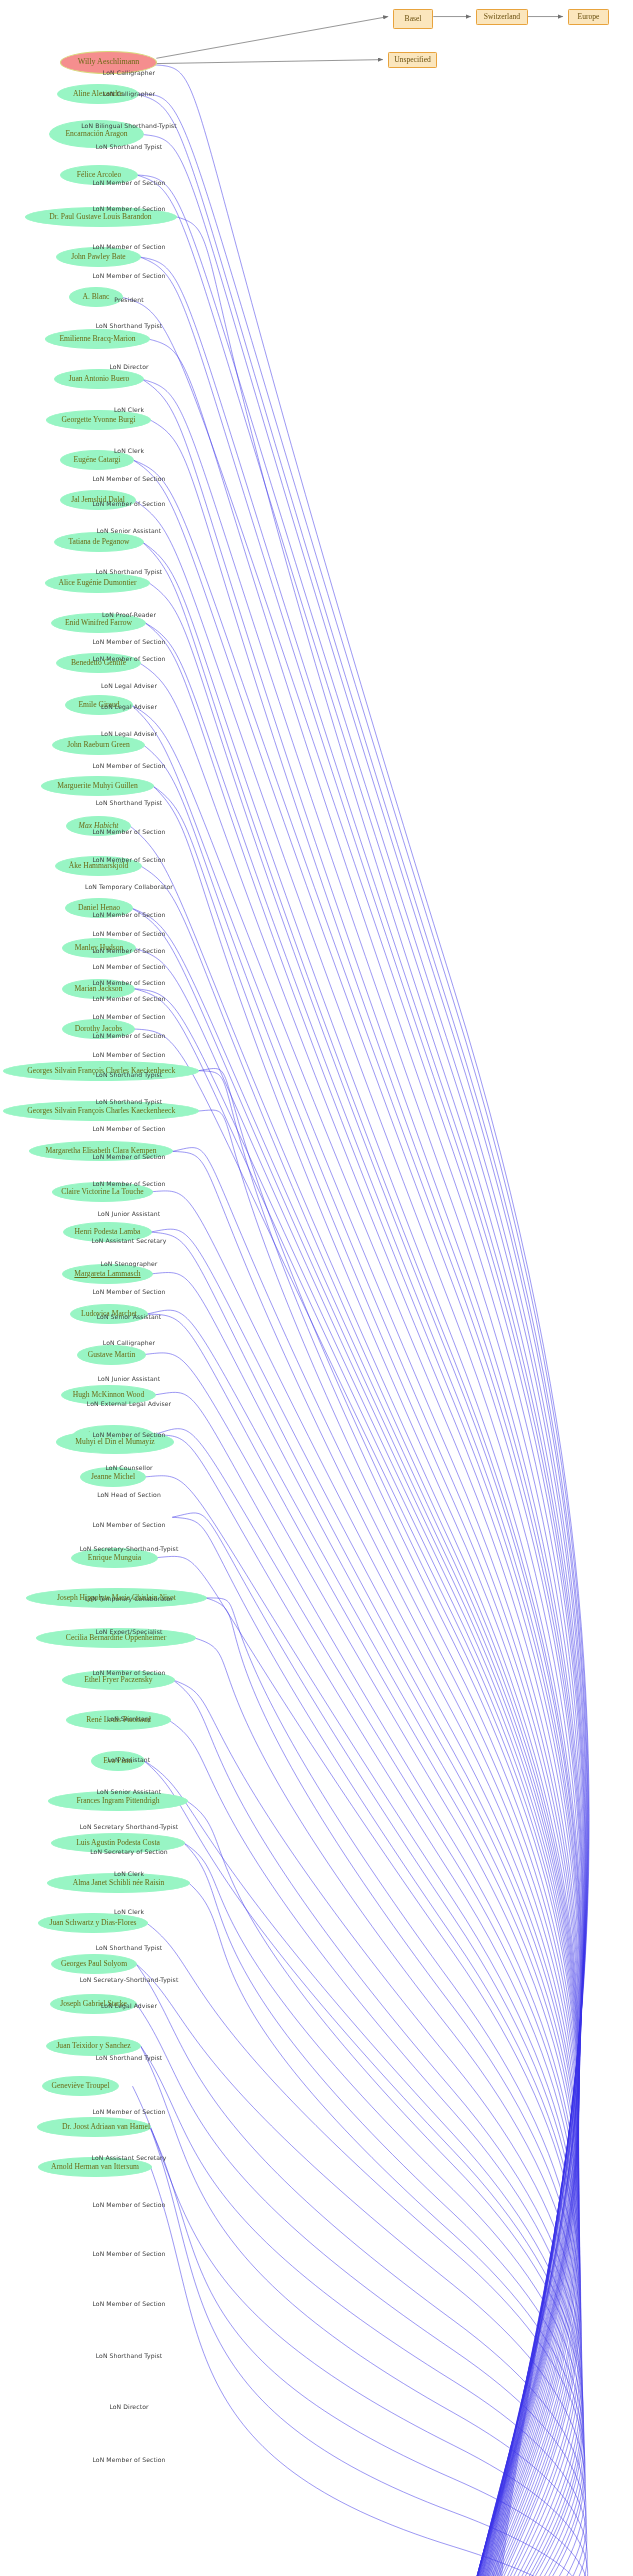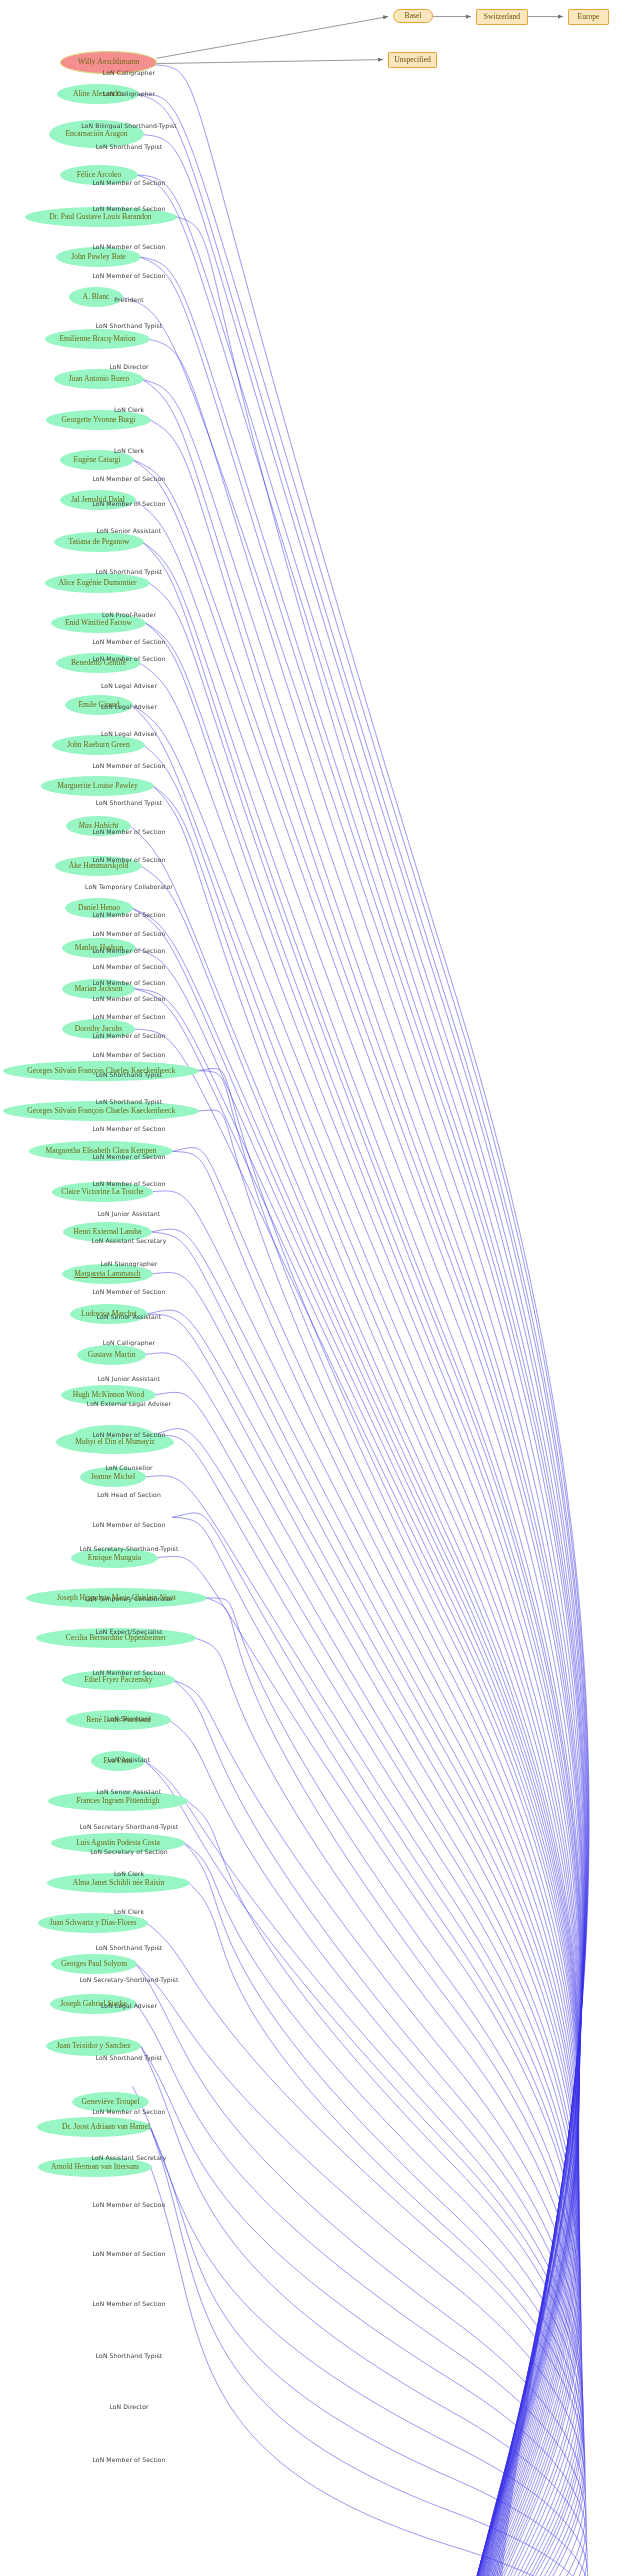--- a/index.html
+++ b/index.html
@@ -211,21 +211,21 @@
       <div class="node node-person" style="left: 56px; top: 653px; width: 85px; height: 20px;">
         <span>Benedetto Gentile</span>
       </div>
       <div class="node node-person" style="left: 65px; top: 695px; width: 68px; height: 20px;">
         <span>Emile Giraud</span>
       </div>
       <div class="node node-person" style="left: 52px; top: 735px; width: 93px; height: 20px;">
         <span>John Raeburn Green</span>
       </div>
       <div class="node node-person" style="left: 41px; top: 776px; width: 113px; height: 20px;">
-        <span>Marguerite Louise Pawley</span>
+        <span>Marguerite Muhyi Guillen</span>
       </div>
       <div class="node node-person" style="left: 66px; top: 816px; width: 65px; height: 20px; font-style: italic;">
         <span>Max Habicht</span>
       </div>
       <div class="node node-person" style="left: 55px; top: 856px; width: 87px; height: 20px;">
         <span>Åke  Hammarskjöld</span>
       </div>
       <div class="node node-person" style="left: 65px; top: 898px; width: 68px; height: 20px;">
         <span>Daniel Henao</span>
       </div>
@@ -244,21 +244,21 @@
       <div class="node node-person" style="left: 3.3px; top: 1101px; width: 196px; height: 20px;">
         <span>Georges Silvain François Charles Kaeckenheeck</span>
       </div>
       <div class="node node-person" style="left: 29px; top: 1141px; width: 144px; height: 20px; justify-content: center;">
         <span>Margaretha Elisabeth Clara Kempen</span>
       </div>
       <div class="node node-person" style="left: 52px; top: 1182px; width: 101px; height: 20px;">
         <span>Claire Victorine La Touche</span>
       </div>
       <div class="node node-person" style="left: 63px; top: 1222px; width: 89px; height: 20px;">
-        <span>Henri External Lamba</span>
+        <span>Henri Podesta Lamba</span>
       </div>
       <div class="node node-person" style="left: 62px; top: 1264px; width: 91px; height: 20px; text-decoration: underline;">
         <span>Margareta Lammasch</span>
       </div>
       <div class="node node-person" style="left: 70px; top: 1304px; width: 78px; height: 20px; text-align: center;">
         <span>Ludovica Marchet</span>
       </div>
       <div class="node node-person" style="left: 77px; top: 1345px; width: 69px; height: 20px;">
         <span>Gustave Martin</span>
       </div>
@@ -306,33 +306,33 @@
       </div>
       <div class="node node-person" style="left: 51px; top: 1954px; width: 86px; height: 20px;">
         <span>Georges Paul Solyom</span>
       </div>
       <div class="node node-person" style="left: 50px; top: 1994px; width: 87px; height: 20px;">
         <span>Joseph Gabriel Starke</span>
       </div>
       <div class="node node-person" style="left: 46px; top: 2036px; width: 95px; height: 20px;">
         <span>Juan Teixidor y Sanchez</span>
       </div>
-      <div class="node node-person" style="left: 72px; top: 2076px; width: 77px; height: 20px; margin-top: 16px;">
+      <div class="node node-person" style="left: 42px; top: 2076px; width: 77px; height: 20px;">
         <span>Geneviève Troupel</span>
       </div>
       <div class="node node-person" style="left: 37px; top: 2117px; width: 114px; height: 20px; justify-content: flex-end;">
         <span>Dr.  Joost Adriaan van Hamel</span>
       </div>
       <div class="node node-person" style="left: 38px; top: 2157px; width: 114px; height: 20px;">
         <span>Arnold Herman van Ittersum</span>
       </div>
       <div class="node node-root" style="left: 60px; top: 51px; width: 97px; height: 22.5px;">
         <span>Willy Aeschlimann</span>
       </div>
-      <div class="node node-place" style="left: 393px; top: 8.6px; width: 40px; height: 14px; border-radius: 7px;">
+      <div class="node node-place" style="left: 393px; top: 8.6px; width: 40px; height: 20px;">
         <span>Basel</span>
       </div>
       <div class="node node-place" style="left: 388px; top: 52px; width: 49px; height: 16px;">
         <span>Unspecified</span>
       </div>
       <div class="node node-place" style="left: 476px; top: 8.6px; width: 52px; height: 16px;">
         <span>Switzerland</span>
       </div>
       <div class="node node-place" style="left: 568px; top: 8.6px; width: 41px; height: 16px;">
         <span>Europe</span>

